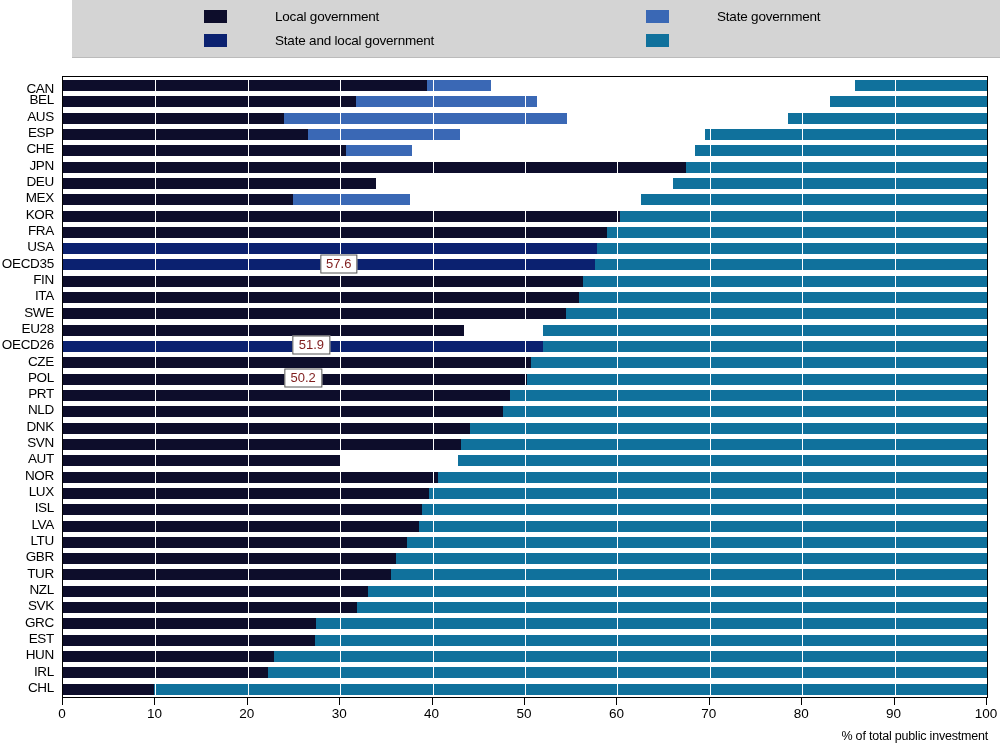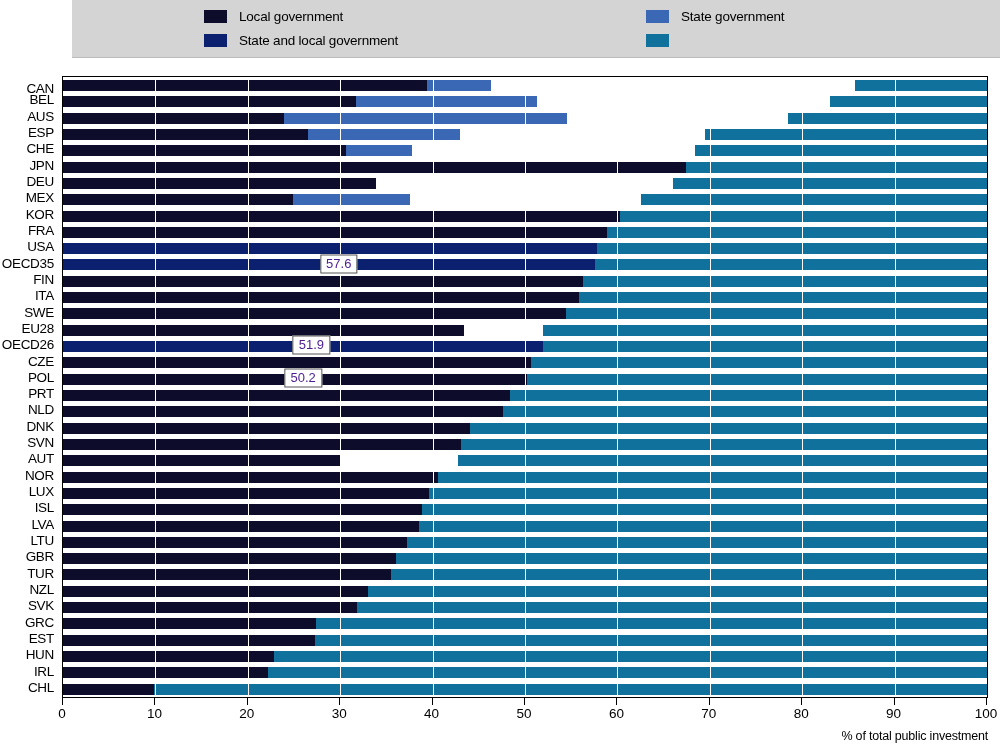--- a/index.html
+++ b/index.html
@@ -28,20 +28,21 @@
     display: grid;
     grid-template-columns: 1fr 1fr;
     grid-template-rows: 1fr 1fr;
     align-items: center;
     padding: 4px 0 4px 0;
   }
   .legend-item {
     display: flex;
     align-items: center;
     height: 22px;
+    gap: 36px;
   }
   .legend-item.col1 { padding-left: 132px; }
   .legend-item.col2 { padding-left: 110px; }
   .legend-swatch {
     width: 23px;
     height: 13px;
     margin-right: 12px;
     flex: 0 0 auto;
   }
   .legend-label {
@@ -152,21 +153,21 @@
     white-space: nowrap;
     letter-spacing: -0.2px;
   }
 
   
   .callout {
     position: absolute;
     background: #ffffff;
     border: 1px solid #555555;
     font-size: 13px;
-    color: #4c1d95;
+    color: #7f1d1d;
     padding: 1px 5px 2px 5px;
     line-height: 14px;
     z-index: 6;
     white-space: nowrap;
     transform: translate(-50%, -50%);
   }
 </style>
 </head>
 <body>
 

